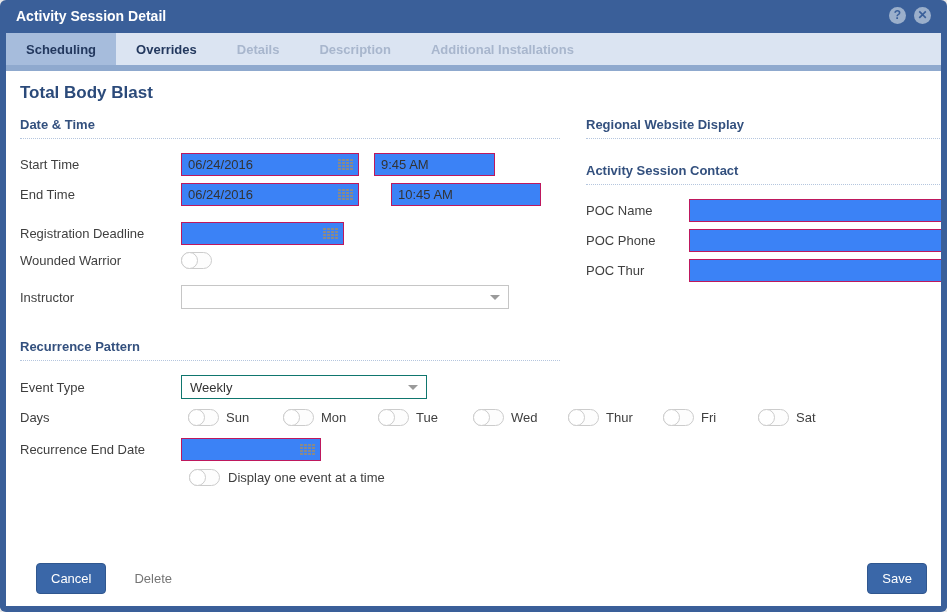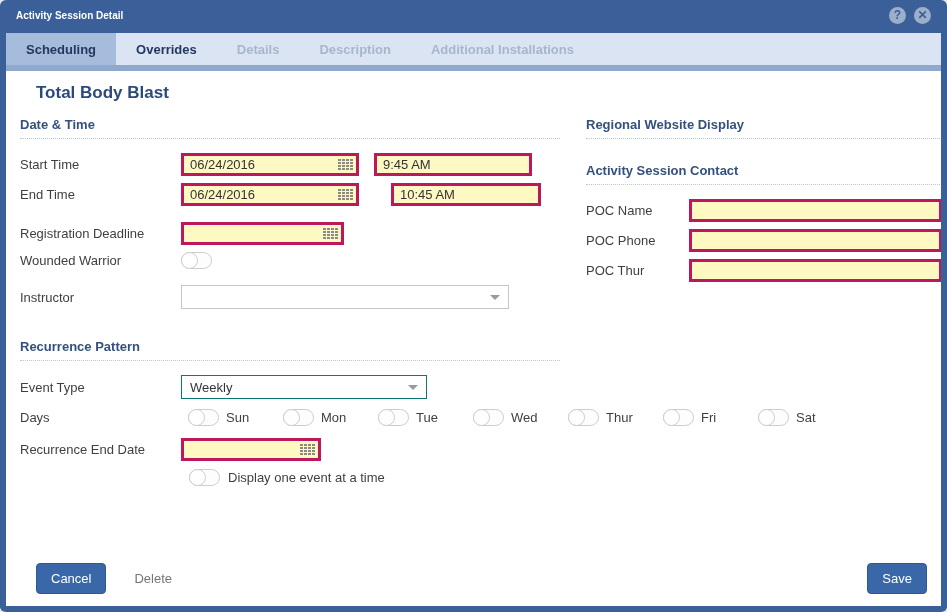--- a/index.html
+++ b/index.html
@@ -8,53 +8,53 @@
     width:947px; height:612px;
     border:6px solid #3a5f99; border-top:none;
     border-radius:6px; background:#fff; overflow:hidden;
     display:flex; flex-direction:column;
   }
   
   .titlebar {
     background:#3a5f99; height:33px; flex:0 0 33px;
     display:flex; align-items:center; padding:0 10px 2px 10px;
   }
-  .titlebar .title { color:#fff; font-size:10px; font-weight:bold; }
+  .titlebar .title { color:#fff; font-size:14px; font-weight:bold; }
   .titlebar .spacer { flex:1; }
   .tb-icon {
     width:17px; height:17px; border-radius:50%; background:#9bafcb;
     color:#3a5f99; font-size:12px; font-weight:bold; line-height:17px;
     text-align:center; margin-left:8px; cursor:pointer; user-select:none;
   }
   
   .tabstrip { background:#dbe4f2; height:32px; flex:0 0 32px; display:flex; align-items:stretch; }
   .tab {
     padding:0 20px; display:flex; align-items:center;
     font-size:13px; font-weight:bold; color:#23385e; cursor:pointer;
   }
   .tab.active { background:#a6bcdc; }
   .tab.disabled { color:#a8b6cd; cursor:default; }
   .tabband { height:6px; flex:0 0 6px; background:#8fa9ce; }
   
   .body { flex:1; display:flex; flex-direction:column; padding:10px 14px 0 14px; overflow:hidden; }
-  h1.page-title { font-size:17px; font-weight:bold; color:#2b4a7a; margin:2px 0 14px 16px; }
+  h1.page-title { font-size:17px; font-weight:bold; color:#2b4a7a; margin:2px 0 14px 0; }
   .columns { display:flex; }
   .col-left  { width:540px; flex:0 0 540px; }
   .col-right { flex:1; padding-left:26px; }
   .section-hd {
     font-size:13px; font-weight:bold; color:#33507e;
     border-bottom:1px dotted #b5c6de; padding-bottom:6px; margin-bottom:14px;
   }
   .row { display:flex; align-items:center; margin-bottom:7px; }
   .row label { font-size:13px; color:#3f3f3f; }
   .col-left  .row label { width:161px; flex:0 0 161px; }
   .col-right .row label { width:103px; flex:0 0 103px; }
   input.txt {
-    height:23px; border:3px solid #be185d; font-family:"Liberation Sans",sans-serif;
-    font-size:13px; color:#333; padding:0 6px; background:#fef9c3; outline:none;
+    height:23px; border:1px solid #be185d; font-family:"Liberation Sans",sans-serif;
+    font-size:13px; color:#333; padding:0 6px; background:#3b82f6; outline:none;
   }
   .datewrap { position:relative; display:inline-block; }
   .datewrap input { padding-right:24px; width:100%; }
   .cal-icon {
     position:absolute; right:6px; top:50%; margin-top:-6px;
     width:15px; height:12px; color:#8a8a8a; cursor:pointer;
   }
   .cal-icon::before {
     content:""; position:absolute; left:0; top:0; width:3px; height:2px;
     background:#8a8a8a;
@@ -132,21 +132,21 @@
 
       <div class="col-left">
         <div class="section-hd">Date &amp; Time</div>
 
         <div class="row">
           <label>Start Time</label>
           <span class="datewrap" style="width:178px">
             <input class="txt" value="06/24/2016" style="">
             <span class="cal-icon"></span>
           </span>
-          <input class="txt" style="width: 158px; margin-left: 15px;" value="9:45 AM">
+          <input class="txt" style="width: 121px; margin-left: 15px;" value="9:45 AM">
         </div>
 
         <div class="row mb16">
           <label>End Time</label>
           <span class="datewrap" style="width:178px">
             <input class="txt" value="06/24/2016" style="">
             <span class="cal-icon"></span>
           </span>
           <input class="txt" style="width: 150px; margin-left: 32px;" value="10:45 AM">
         </div>

